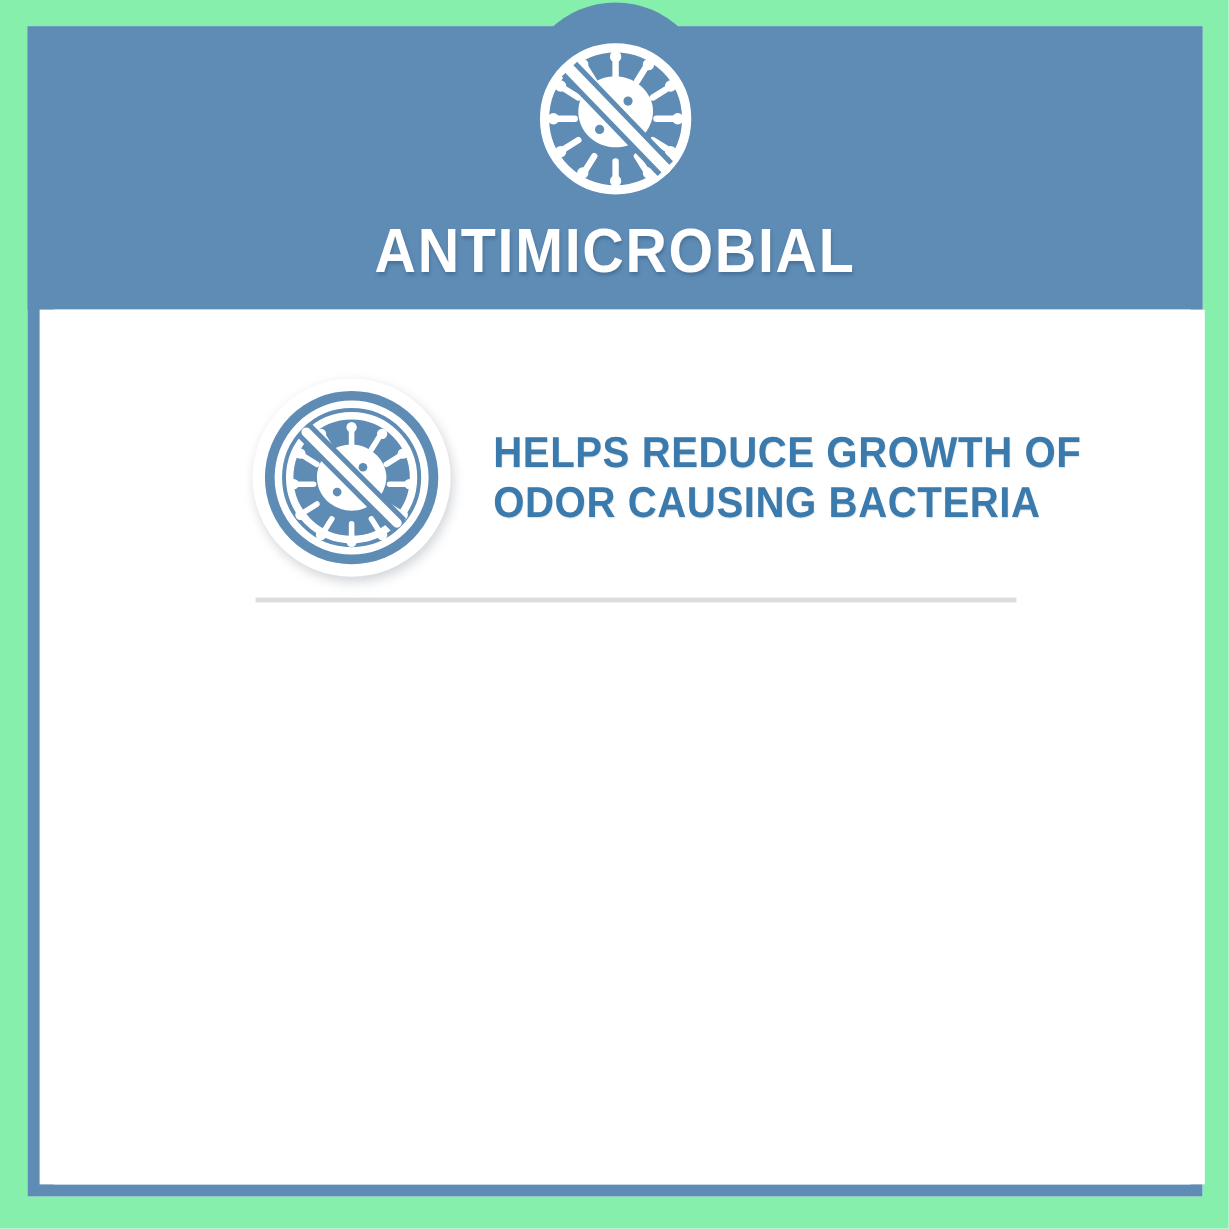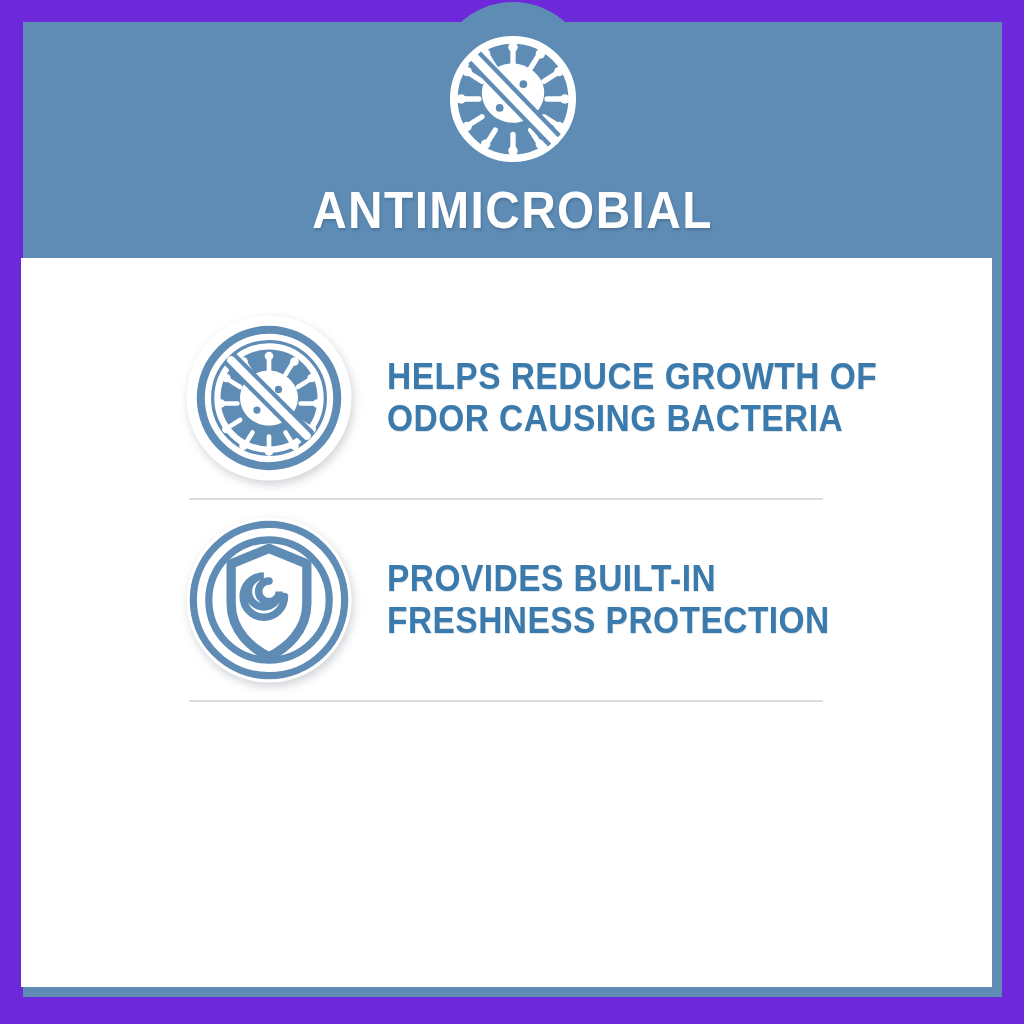--- a/index.html
+++ b/index.html
@@ -11,21 +11,21 @@
     width: 1024px;
     height: 1024px;
     font-family: "Liberation Sans", sans-serif;
     overflow: hidden;
   }
 
   #stage {
     position: relative;
     width: 1024px;
     height: 1024px;
-    background: #6d28d9;
+    background: #86efac;
   }
 
   
   .frame {
     position: absolute;
     left: 23px;
     top: 22px;
     width: 979px;
     height: 975px;
     border: 10px solid #5e8cb5;
@@ -78,21 +78,21 @@
     letter-spacing: 1.5px;
     line-height: 1;
     transform: scaleX(0.92);
     text-shadow: 1px 2px 3px rgba(40,70,100,0.35);
     white-space: nowrap;
   }
 
   
   .content {
     position: absolute;
-    left: 21px;
+    left: 45px;
     top: 258px;
     width: 959px;
     height: 729px;
     background: #ffffff;
   }
 
   .rows {
     position: absolute;
     left: 162px;
     top: 40px;
@@ -261,38 +261,20 @@
           </svg>
         </div>
         <div class="feature-text">
           <span class="line">HELPS REDUCE GROWTH OF</span>
           <span class="line">ODOR CAUSING BACTERIA</span>
         </div>
       </div>
 
       <div class="divider"></div>
 
-      <div class="feature-row">
-        <div class="icon-wrap">
-          <svg viewBox="0 0 100 100" aria-hidden="true">
-            <circle cx="50" cy="50" r="48" fill="#ffffff"></circle>
-            <circle cx="50" cy="50" r="44" fill="none" stroke="#5e8cb5" stroke-width="4.2"></circle>
-            <circle cx="50" cy="50" r="35" fill="none" stroke="#5e8cb5" stroke-width="4.2"></circle>
-            <path d="M50 20 L72 29 L72 52 C72 68 60 78 50 83 C40 78 28 68 28 52 L28 29 Z" fill="none" stroke="#5e8cb5" stroke-width="5.4" stroke-linejoin="round"></path>
-            <path d="M59 48
-                     a 12 12 0 1 1 -12 -12
-                     a 9 9 0 1 0 9 9
-                     a 6 6 0 1 1 -6 -6" fill="none" stroke="#5e8cb5" stroke-width="4.4" stroke-linecap="round"></path>
-          </svg>
-        </div>
-        <div class="feature-text">
-          <span class="line">PROVIDES BUILT-IN</span>
-          <span class="line">FRESHNESS PROTECTION</span>
-        </div>
-      </div>
 
       <div class="divider"></div>
 
 
     </div>
   </div>
 
 </div>
 
 </body></html>

